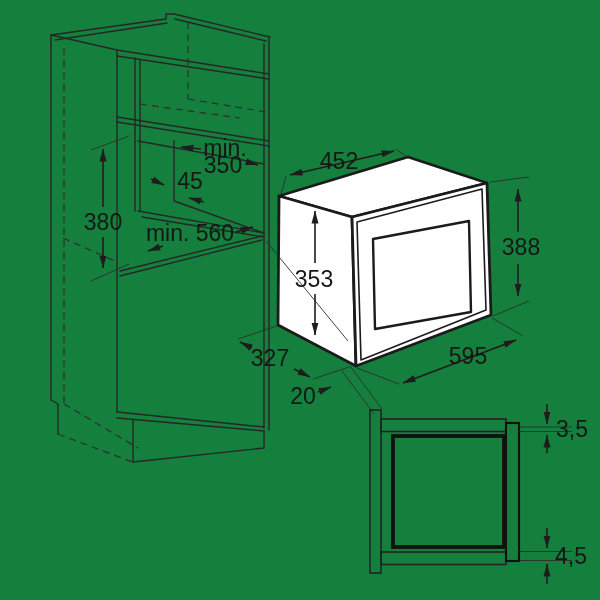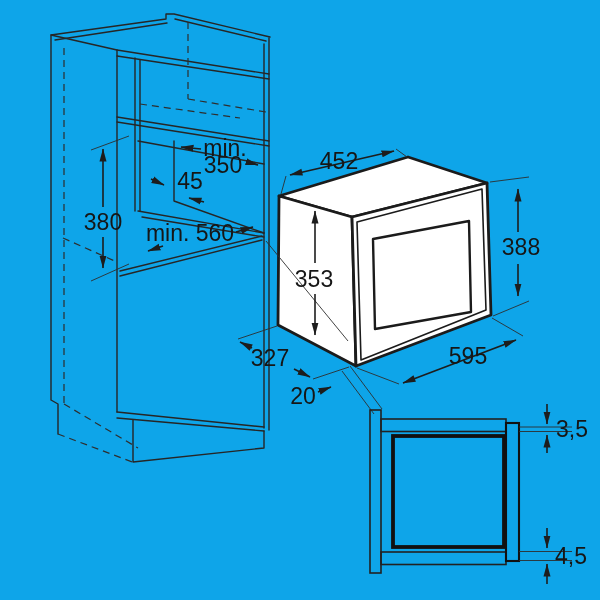--- a/index.html
+++ b/index.html
@@ -1,16 +1,16 @@
 <!DOCTYPE html>
 <html><head>
 <meta charset="utf-8">
 <style>
   html,body{margin:0;padding:0;background:#fff;}
-  .stage{width:600px;height:600px;background:#0ea5e9;position:relative;overflow:hidden;}
+  .stage{width:600px;height:600px;background:#15803d;position:relative;overflow:hidden;}
   svg{display:block;}
   text{font-family:"Liberation Sans","DejaVu Sans",sans-serif;font-size:23px;fill:#161616;}
   .cab{stroke:#262626;stroke-width:1.4;fill:none;stroke-linecap:round;stroke-linejoin:round;}
   .cabdash{stroke:#2e2e2e;stroke-width:1.2;fill:none;stroke-dasharray:7 5;stroke-linecap:butt;}
   .mw{stroke:#1b1b1b;stroke-width:2.8;fill:#ffffff;stroke-linejoin:round;stroke-linecap:round;}
   .mwthin{stroke:#1b1b1b;stroke-width:1.6;fill:none;stroke-linejoin:round;}
   .win{stroke:#1b1b1b;stroke-width:2.4;fill:none;stroke-linejoin:round;}
   .dim{stroke:#1d1d1d;stroke-width:1.6;fill:none;}
   .ext{stroke:#2e2e2e;stroke-width:0.9;fill:none;}
   .det{stroke:#222;stroke-width:1.6;fill:none;}

